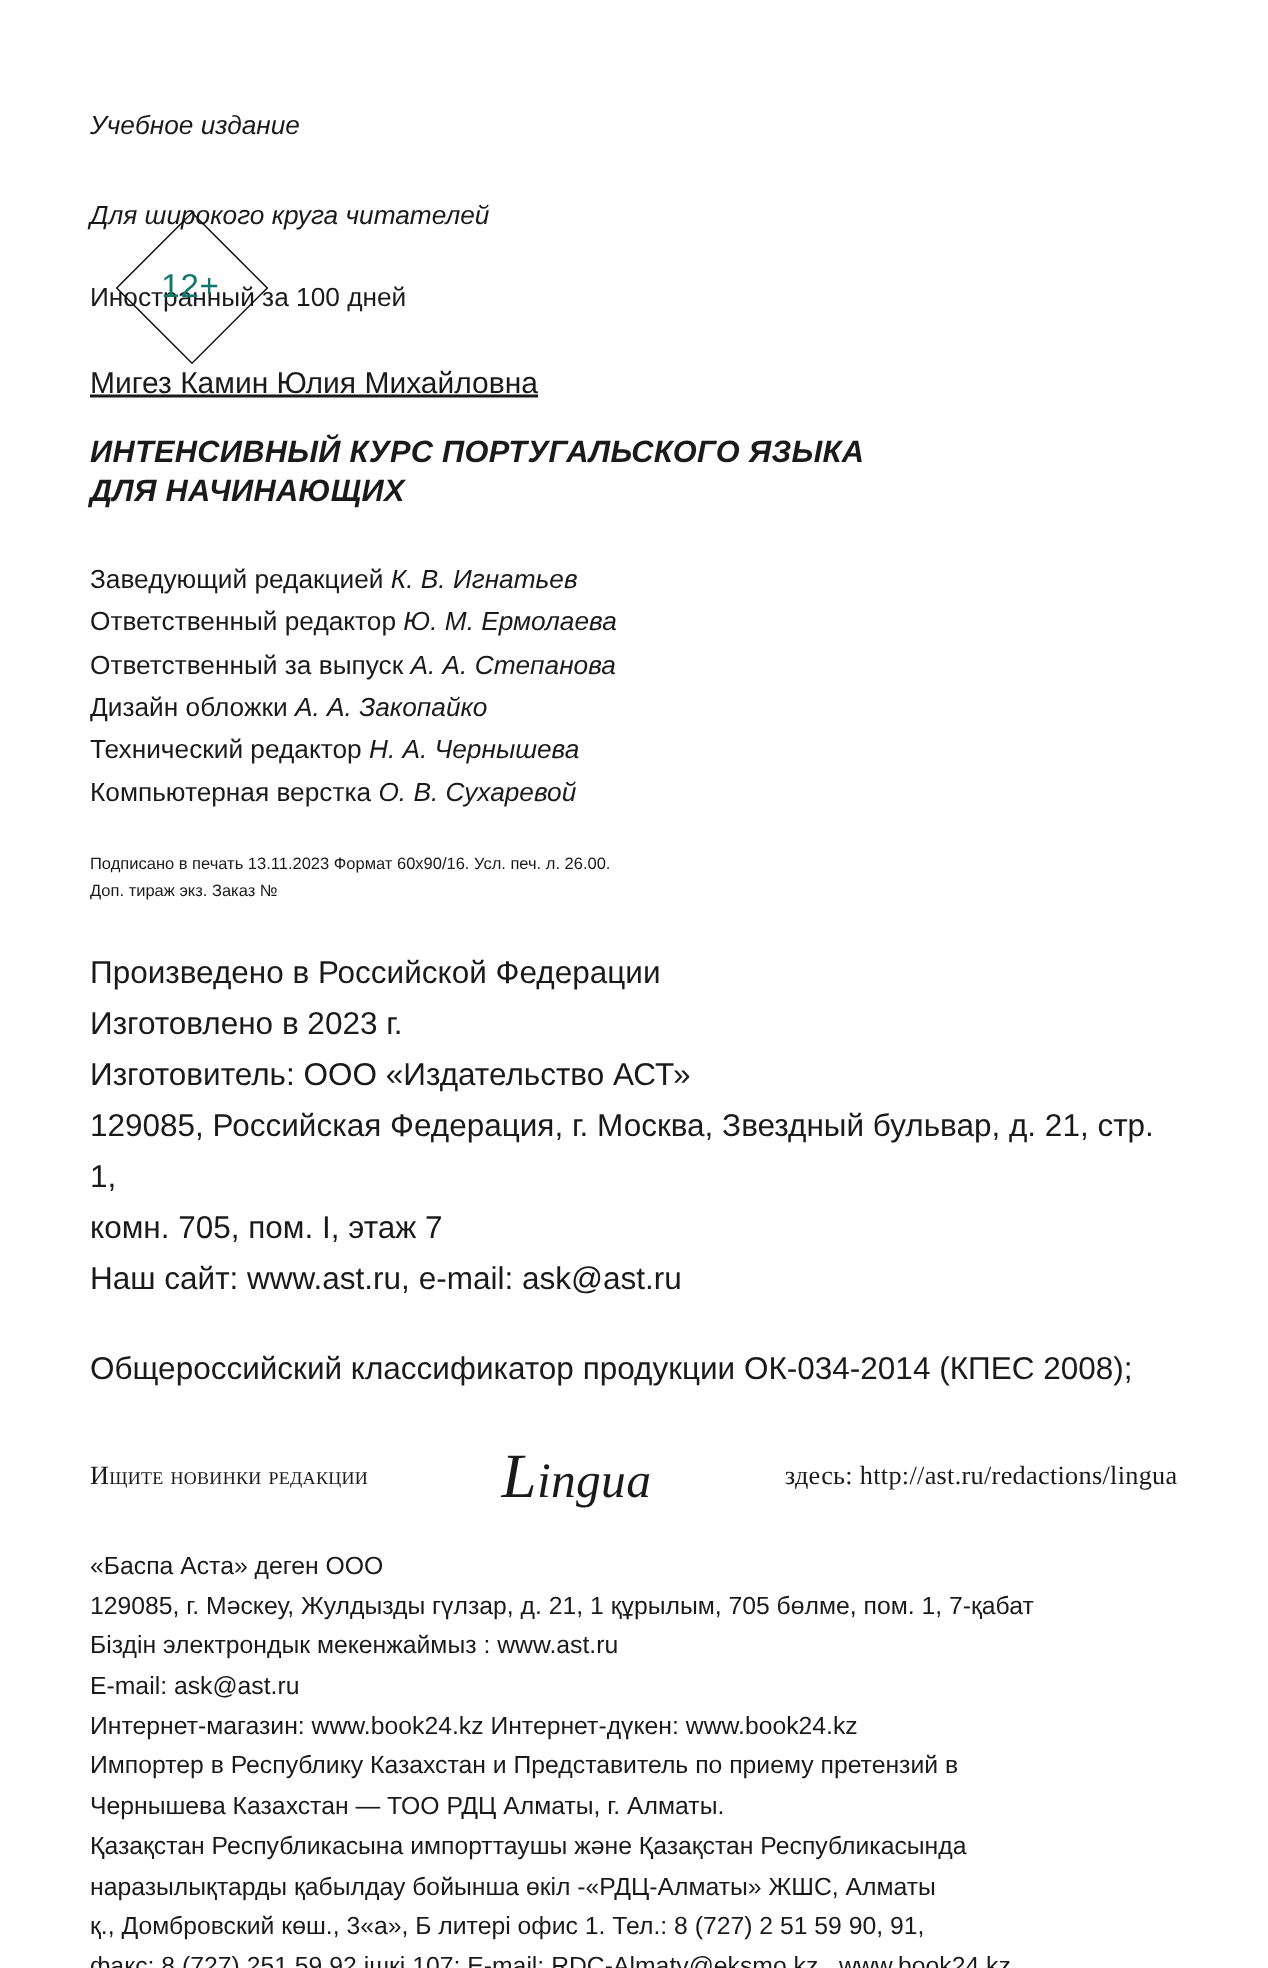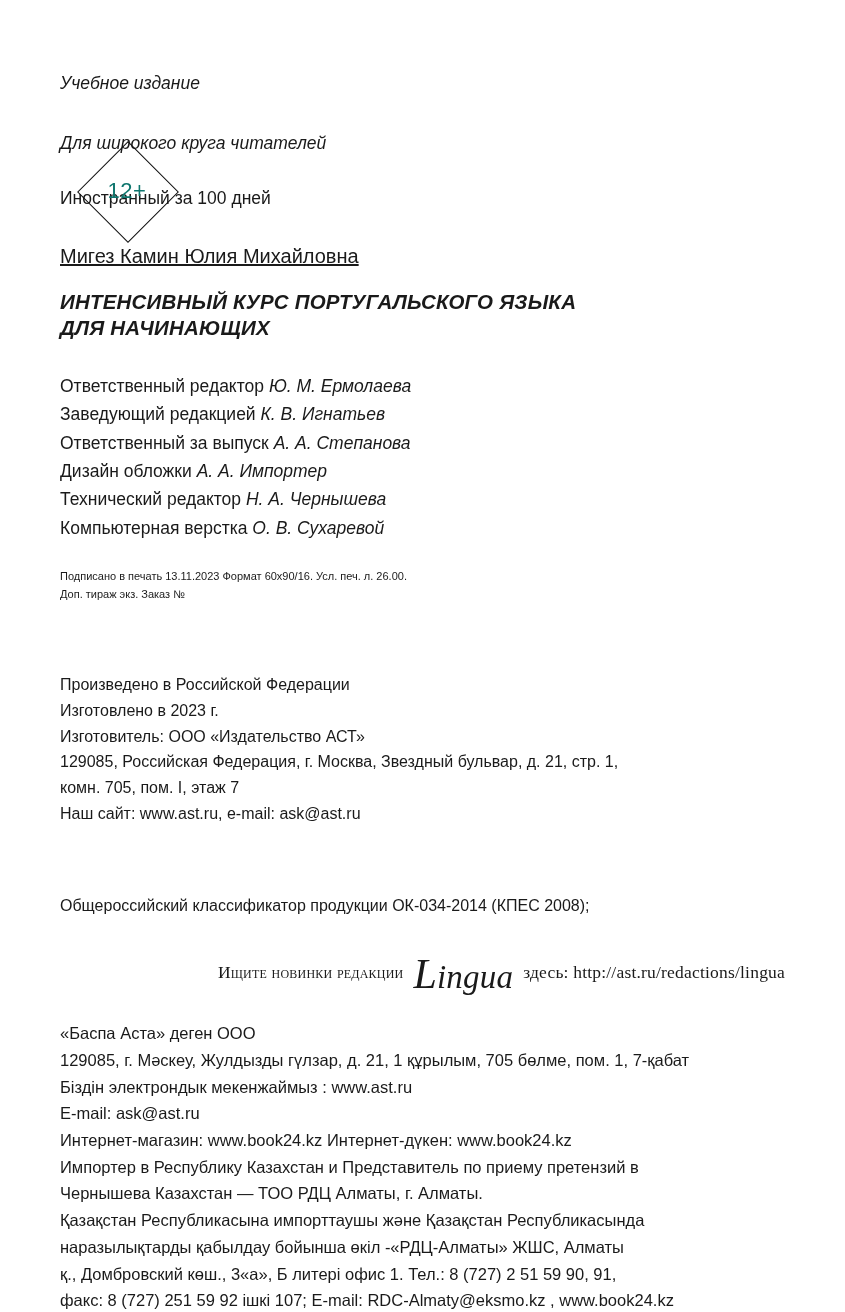--- a/index.html
+++ b/index.html
@@ -79,41 +79,40 @@
     font-size: 17.5px;
     line-height: 1.62;
   }
   .credits i { font-style: italic; }
 
   .imprint {
     font-size: 11px;
     line-height: 1.62;
   }
   .block {
-    font-size: 16px;
-    line-height: 1.62;
-    margin-top: 40px;
+    font-size: 21px;
+    line-height: 1.62;
   }
   .kz {
     font-size: 16.5px;
     line-height: 1.62;
   }
 
   .gap-a { height: 34px; }
   .gap-b { height: 28px; }
   .gap-c { height: 30px; }
   .gap-d { height: 30px; }
   .gap-e { height: 26px; }
   .gap-f { height: 28px; }
   .gap-g { height: 26px; }
 
   .lingua-row {
     display: flex;
     align-items: center;
-    justify-content: flex-end;
+    justify-content: space-between;
     font-family: "Liberation Serif", serif;
     font-size: 17.5px;
     letter-spacing: 0.2px;
     white-space: nowrap;
   }
   .lingua-logo {
     font-family: "Liberation Serif", serif;
     font-style: italic;
     font-size: 33px;
     padding: 0 10px;
@@ -143,24 +142,24 @@
   <div class="center line-plain">Иностранный за 100 дней</div>
   <div class="gap-c"></div>
   <div class="center author">Мигез Камин Юлия Михайловна</div>
   <div style="height:18px"></div>
   <div class="center booktitle">ИНТЕНСИВНЫЙ КУРС ПОРТУГАЛЬСКОГО ЯЗЫКА</div>
   <div class="center booktitle">ДЛЯ НАЧИНАЮЩИХ</div>
 
   <div class="gap-d"></div>
 
   <div class="center credits">
+    <div><span>Заведующий редакцией</span> <i>К. В. Игнатьев</i></div>
     <div><span>Ответственный редактор</span> <i>Ю. М. Ермолаева</i></div>
-    <div><span>Заведующий редакцией</span> <i>К. В. Игнатьев</i></div>
     <div><span>Ответственный за выпуск</span> <i>А. А. Степанова</i></div>
-    <div><span>Дизайн обложки</span> <i>А. А. Импортер</i></div>
+    <div><span>Дизайн обложки</span> <i>А. А. Закопайко</i></div>
     <div><span>Технический редактор</span> <i>Н. А. Чернышева</i></div>
     <div><span>Компьютерная верстка</span> <i>О. В. Сухаревой</i></div>
   </div>
 
   <div class="gap-e"></div>
 
   <div class="center imprint">
     <div>Подписано в печать 13.11.2023 Формат 60х90/16. Усл. печ. л. 26.00.</div>
     <div>Доп. тираж      экз. Заказ №</div>
   </div>

